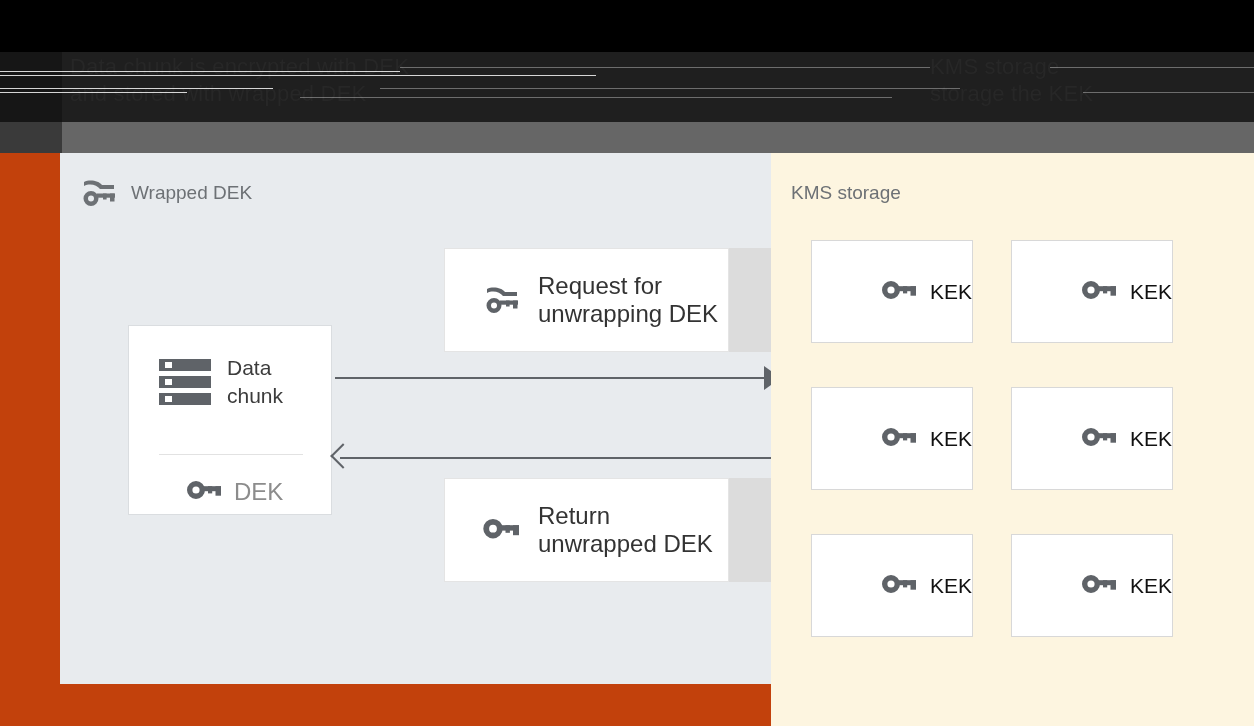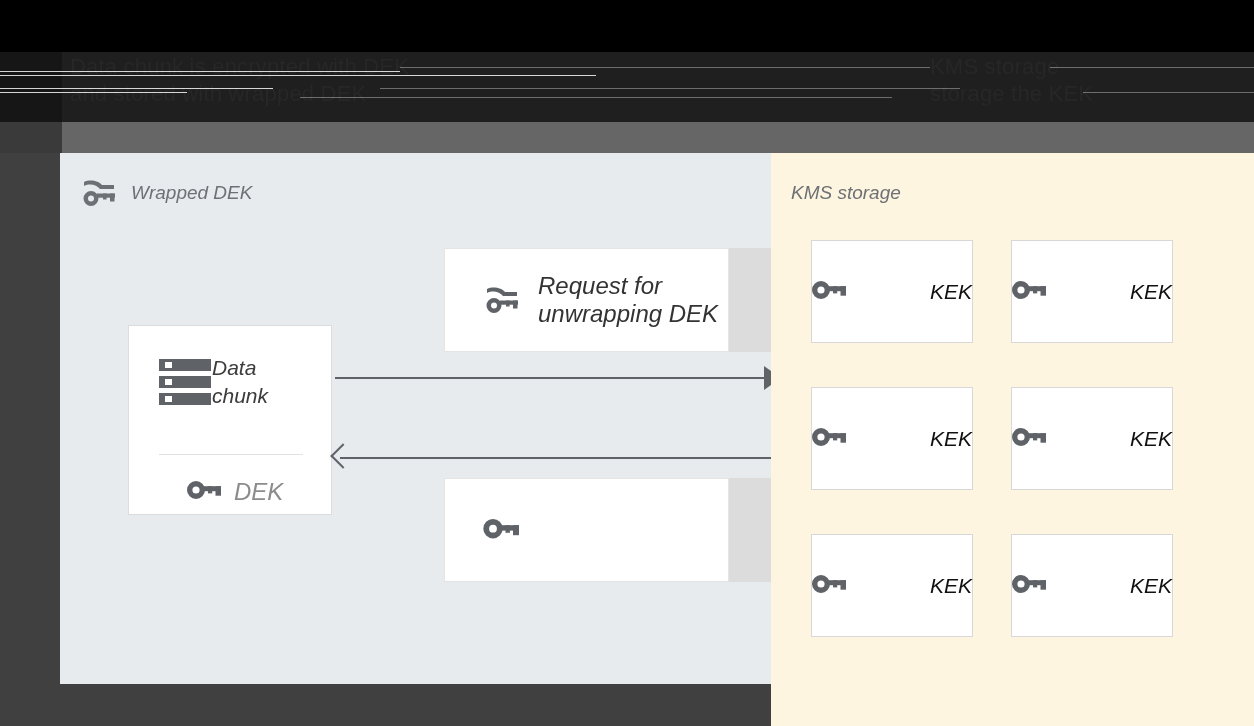--- a/index.html
+++ b/index.html
@@ -23,41 +23,41 @@
     font-size:22px;line-height:27px;white-space:nowrap;
   }
   #header-title-left{left:70px;top:53px;width:330px;}
   #header-title-right{left:930px;top:53px;width:320px;}
 
   
   .scan{position:absolute;background:rgba(255,255,255,.82);height:1px;}
   .scan-d{position:absolute;background:rgba(255,255,255,.35);height:1px;}
 
   
-  #diagram{position:absolute;left:0;top:153px;width:1254px;height:573px;background:#404040;font-style:italic;}
+  #diagram{position:absolute;left:0;top:153px;width:1254px;height:573px;background:#c2410c;}
 
   
   #wrapped-dek-panel{
     position:absolute;left:60px;top:0px;width:711px;height:531px;
     background:#e8ebee;overflow:hidden;
   }
   #wrapped-dek-header{
     position:absolute;left:20px;top:27px;display:flex;align-items:center;gap:15px;
   }
   #wrapped-dek-header .label{
     color:#6d7175;font-size:19px;line-height:22px;
   }
 
   
   #data-chunk-card{
     position:absolute;left:68px;top:172px;width:204px;height:190px;
     background:#fff;border:1px solid #dadde0;box-sizing:border-box;
   }
   #data-chunk-row{
-    position:absolute;left:30px;top:28px;display:flex;align-items:center;gap:1px;
+    position:absolute;left:30px;top:28px;display:flex;align-items:center;gap:16px;
   }
   #data-chunk-row .label{
     color:#3c3c3c;font-size:21px;line-height:28px;max-width:90px;
   }
   #card-divider{
     position:absolute;left:30px;top:128px;width:144px;height:1px;background:#e2e2e2;
   }
   #dek-row{
     position:absolute;left:58px;top:155px;display:flex;align-items:center;gap:13px;
   }
@@ -101,21 +101,21 @@
   #kms-storage-label{
     position:absolute;left:20px;top:29px;color:#6d7175;font-size:19px;line-height:22px;
   }
   #kek-grid{
     position:absolute;left:40px;top:87px;
     display:grid;grid-template-columns:162px 162px;grid-template-rows:103px 103px 103px;
     column-gap:38px;row-gap:44px;
   }
   .kek-card{
     background:#fff;border:1px solid #d8d8d8;box-sizing:border-box;
-    display:flex;align-items:center;justify-content:space-between;gap:14px;
+    display:flex;align-items:center;justify-content:flex-end;gap:14px;
   }
   .kek-card .label{color:#111;font-size:21px;line-height:24px;}
 
   .icon{display:inline-block;line-height:0;flex:0 0 auto;}
 </style>
 </head>
 <body>
 
 <div id="header-region">
   <div class="hdr-black"></div>
@@ -215,20 +215,21 @@
     <div class="msg-shadow" id="return-shadow"></div>
     <div class="msg-card" id="return-card">
       <span class="icon">
         <svg width="36" height="24" viewBox="0 0 36 24">
           <path fill="#5f6368" d="M10 1 a9.7 9.7 0 1 0 0 19.4 a9.7 9.7 0 0 0 0 -19.4 Z M10 6.8 a3.9 3.9 0 1 1 0 7.8 a3.9 3.9 0 0 1 0 -7.8 Z"></path>
           <rect x="16.5" y="7.2" width="19.5" height="5.4" fill="#5f6368"></rect>
           <rect x="30" y="7.2" width="6" height="10" fill="#5f6368"></rect>
           <rect x="22.5" y="7.2" width="4.4" height="7.6" fill="#5f6368"></rect>
         </svg>
       </span>
+      <span class="label">Return unwrapped DEK</span>
     </div>
   </div>
 
   <div id="kms-storage">
     <div id="kms-storage-label">KMS storage</div>
 
     <div id="kek-grid">
 
       <div class="kek-card">
         <span class="icon">

